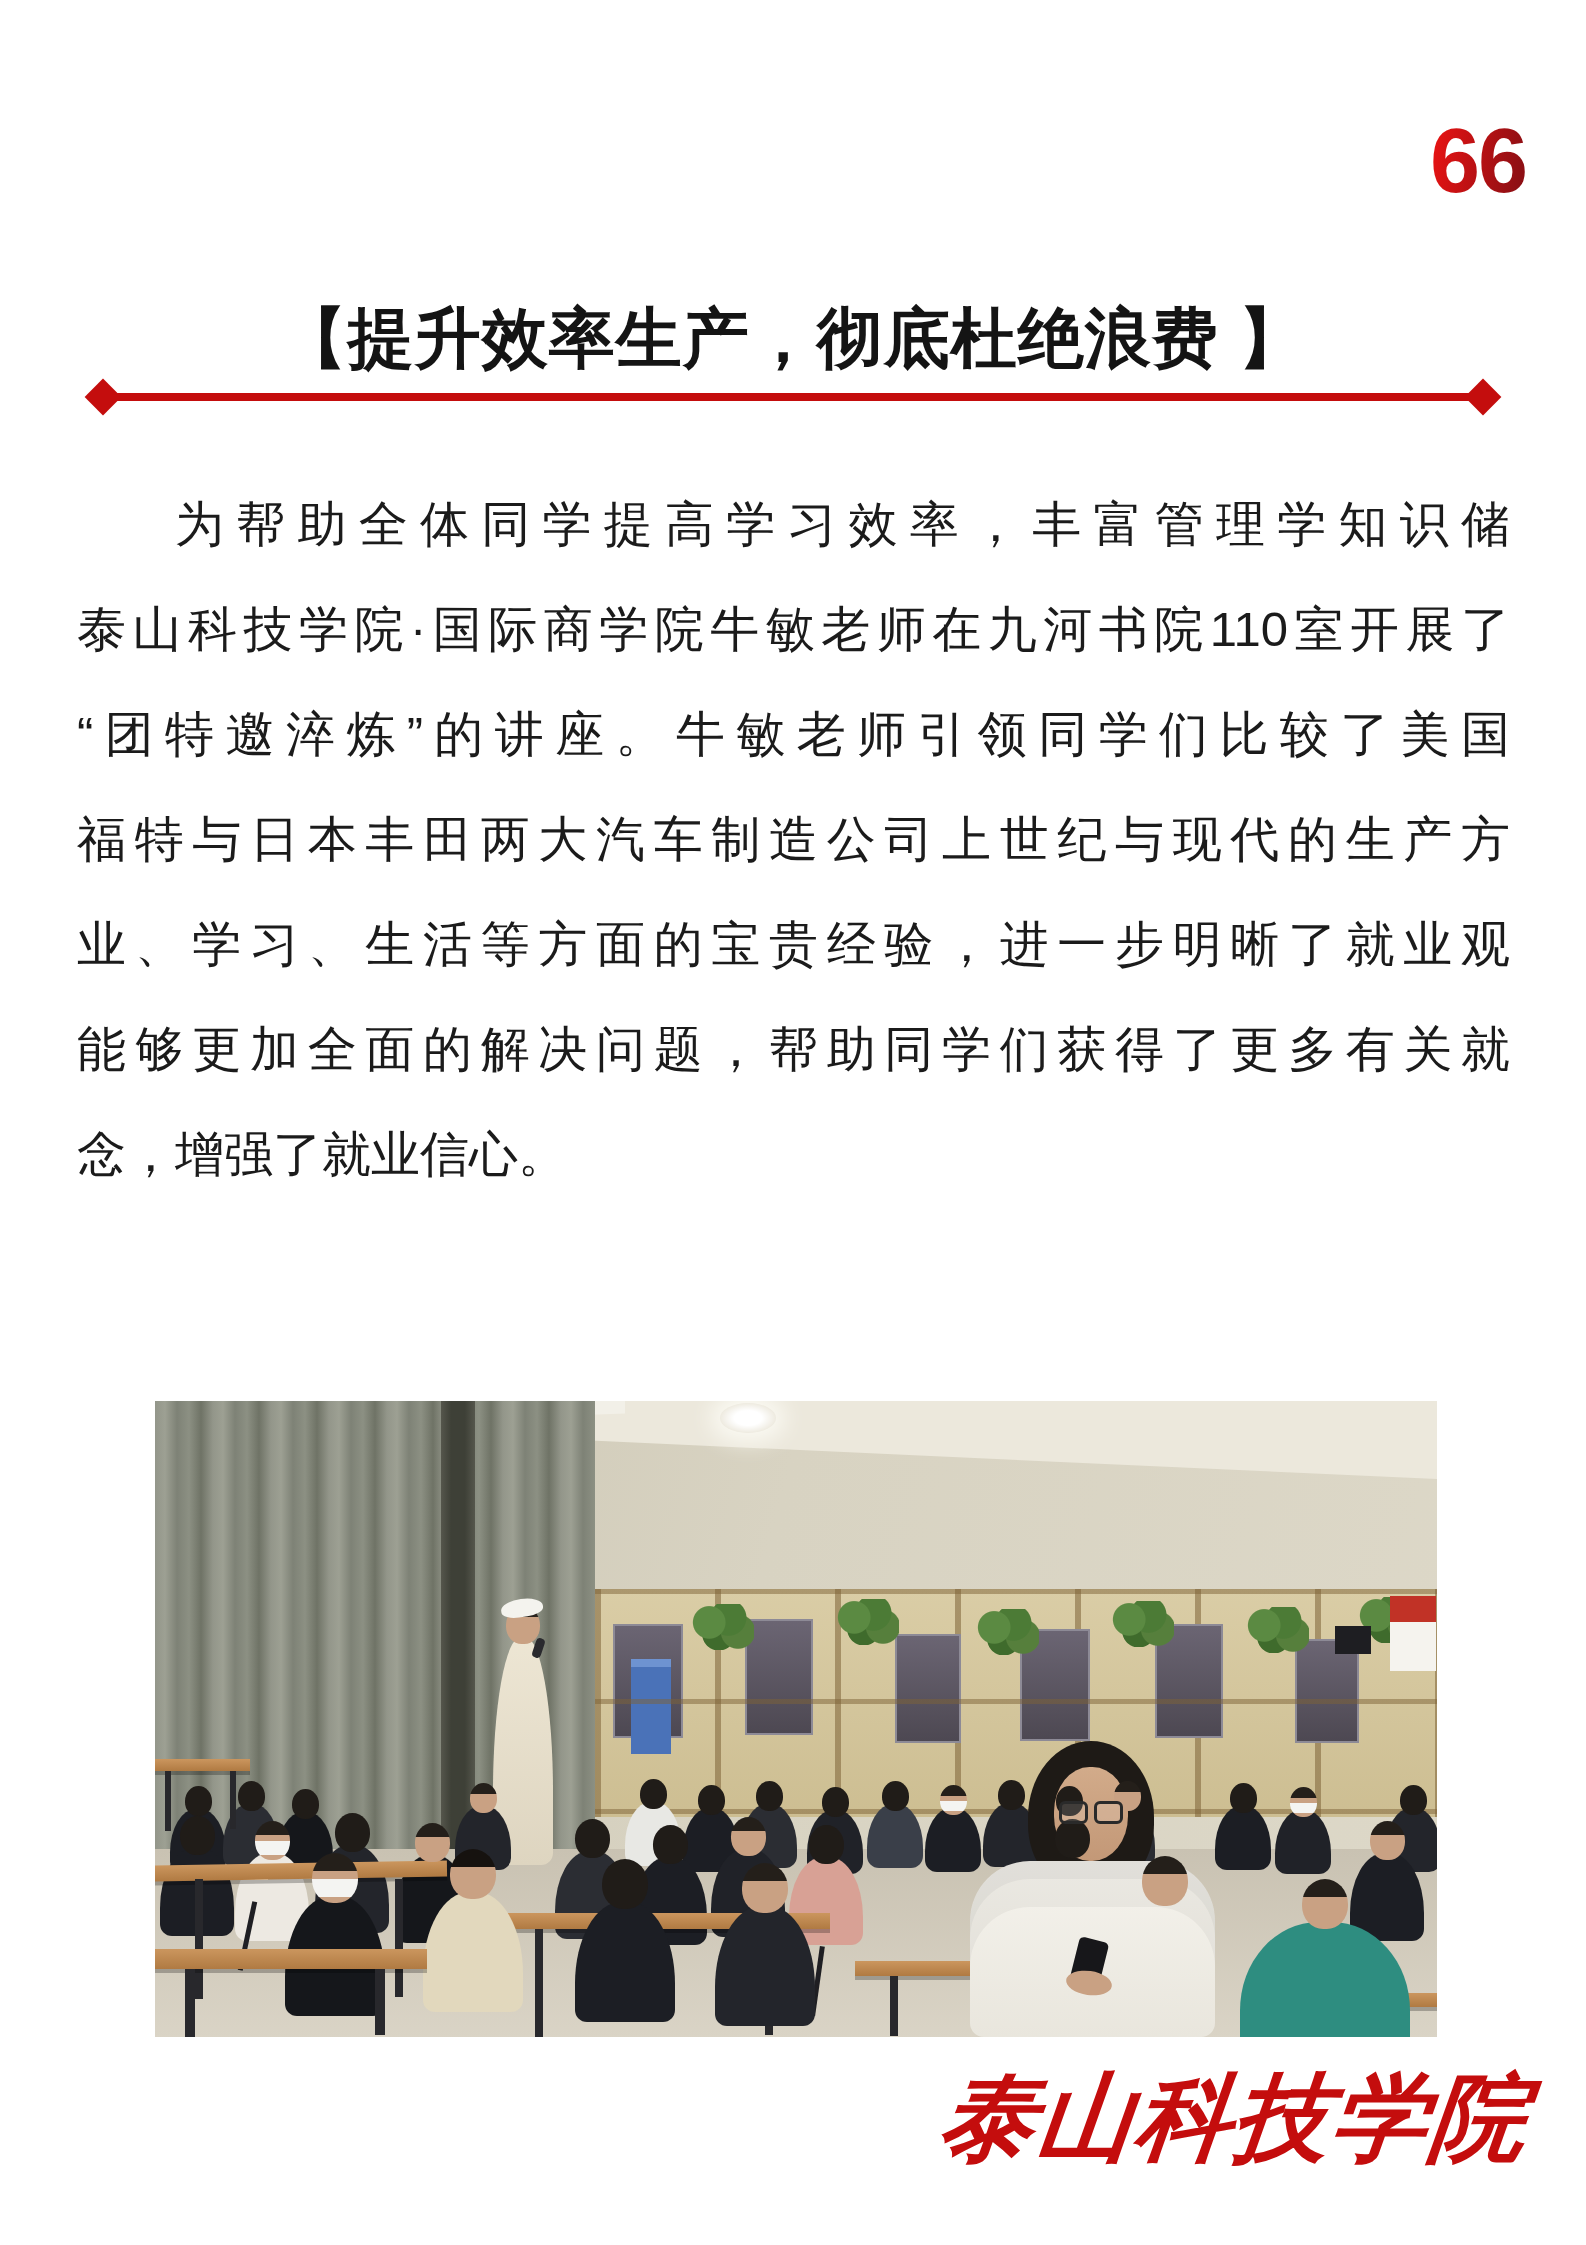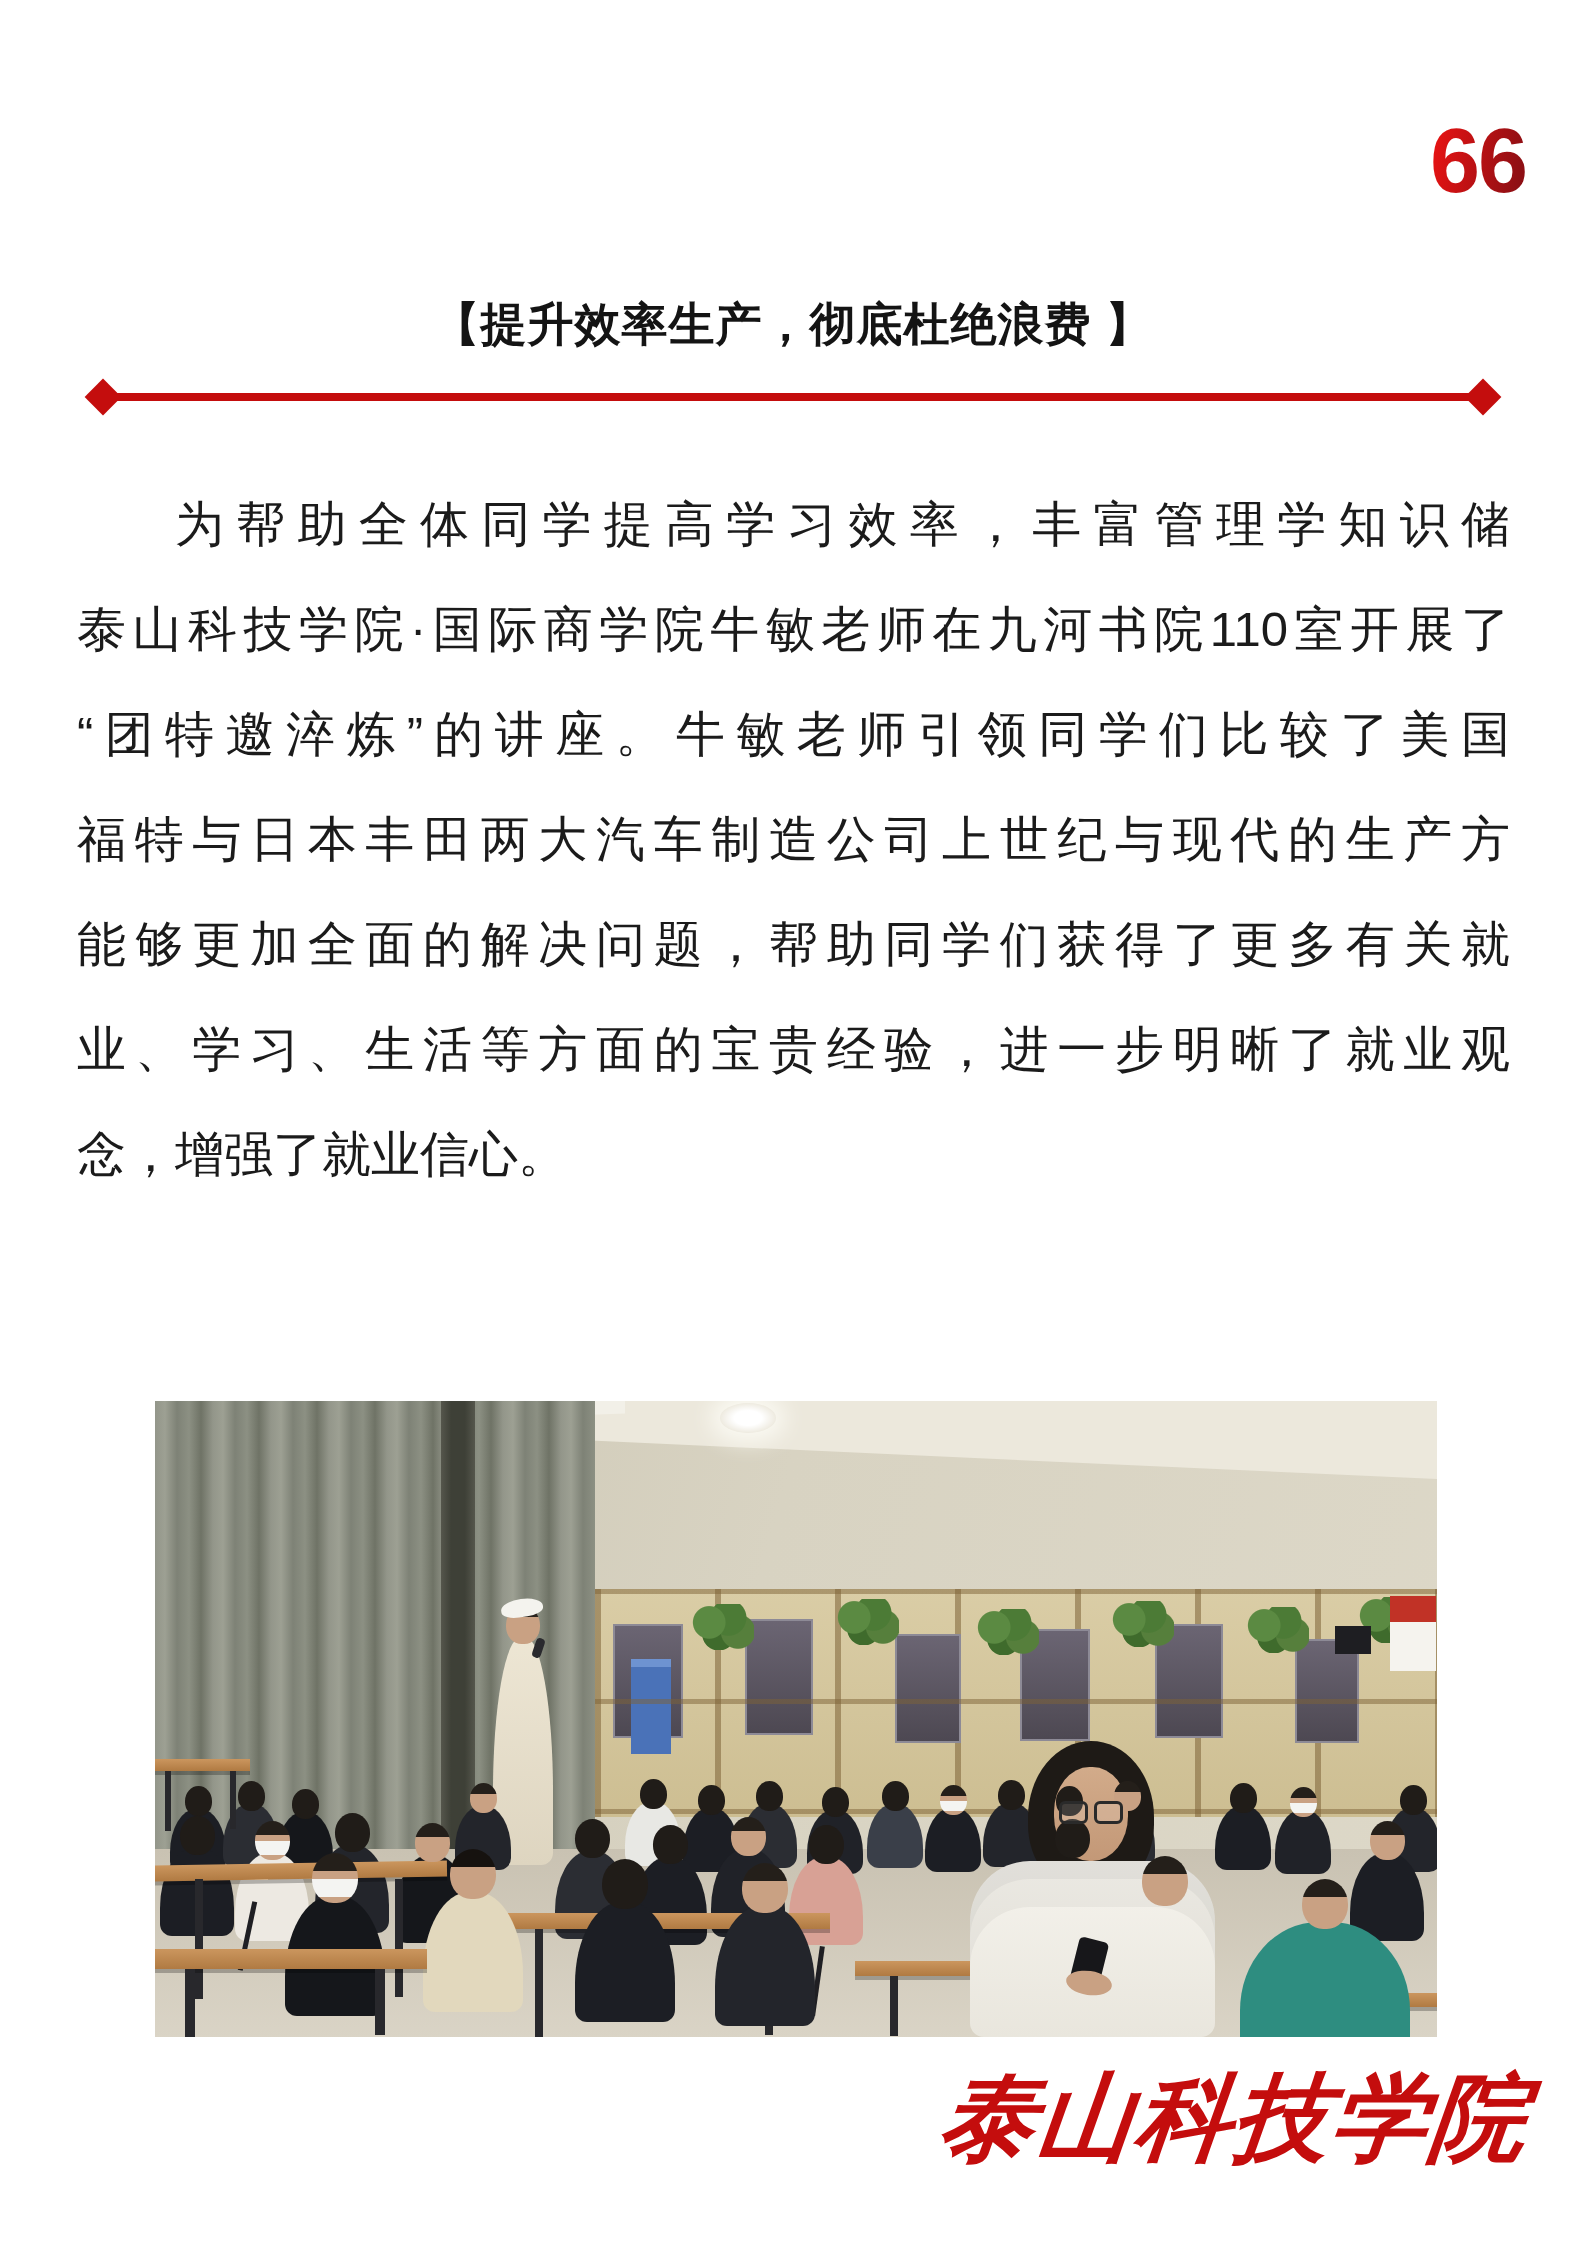--- a/index.html
+++ b/index.html
@@ -12,21 +12,21 @@
   .banner-label{position:absolute;left:74px;top:0;height:150px;line-height:150px;
           font-size:74px;font-weight:700;color:#ffffff;letter-spacing:6px;white-space:nowrap;}
 
   
   .page-number{position:absolute;left:1430px;top:116px;font-size:90px;font-weight:800;line-height:1;
           background:linear-gradient(100deg,#E31313 10%,#8E0F14 90%);
           -webkit-background-clip:text;background-clip:text;color:transparent;letter-spacing:-2px;}
 
   
   .headline{position:absolute;left:0;top:294px;width:100%;text-align:center;
-          font-size:46px;font-weight:700;color:#141414;letter-spacing:1px;white-space:nowrap;}
+          font-size:66px;font-weight:700;color:#141414;letter-spacing:1px;white-space:nowrap;}
 
   
   .divider-line{position:absolute;left:103px;top:393px;width:1380px;height:8px;background:#C40D0D;}
   .diamond{position:absolute;width:26px;height:26px;background:#C40D0D;transform:rotate(45deg);}
   .diamond.dl{left:90px;top:384px;}
   .diamond.dr{left:1470px;top:384px;}
 
   
   .article{position:absolute;left:77px;top:472px;width:1433px;font-size:49px;line-height:105px;
           color:#1B1B1B;}
@@ -121,22 +121,22 @@
 
   <div class="divider-line"></div>
   <div class="diamond dl"></div>
   <div class="diamond dr"></div>
 
   <div class="article">
     <div class="line first">为帮助全体同学提高学习效率，丰富管理学知识储</div>
     <div class="line">泰山科技学院·国际商学院牛敏老师在九河书院110室开展了</div>
     <div class="line">“团特邀淬炼”的讲座。牛敏老师引领同学们比较了美国</div>
     <div class="line">福特与日本丰田两大汽车制造公司上世纪与现代的生产方</div>
+    <div class="line">业、学习、生活等方面的宝贵经验，进一步明晰了就业观</div>
     <div class="line">能够更加全面的解决问题，帮助同学们获得了更多有关就</div>
-    <div class="line">业、学习、生活等方面的宝贵经验，进一步明晰了就业观</div>
     <div class="line last">念，增强了就业信心。</div>
   </div>
 
   <div class="photo">
     <div class="ceiling"></div>
     <div class="ceiling-light"></div>
     <div class="ac-unit"></div>
 
     <div class="curtain">
       <div class="curtain-gap"></div>

